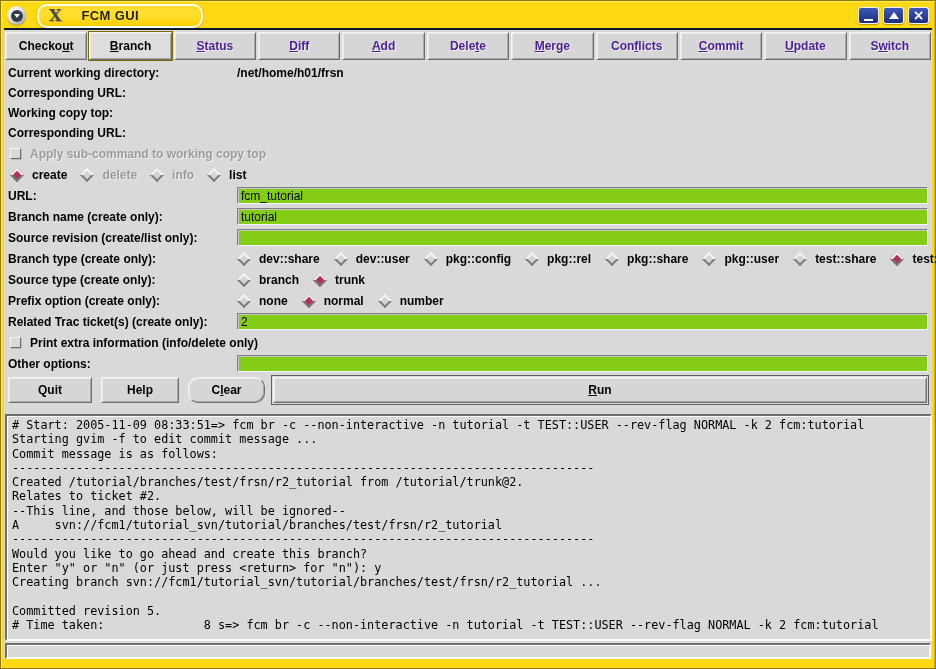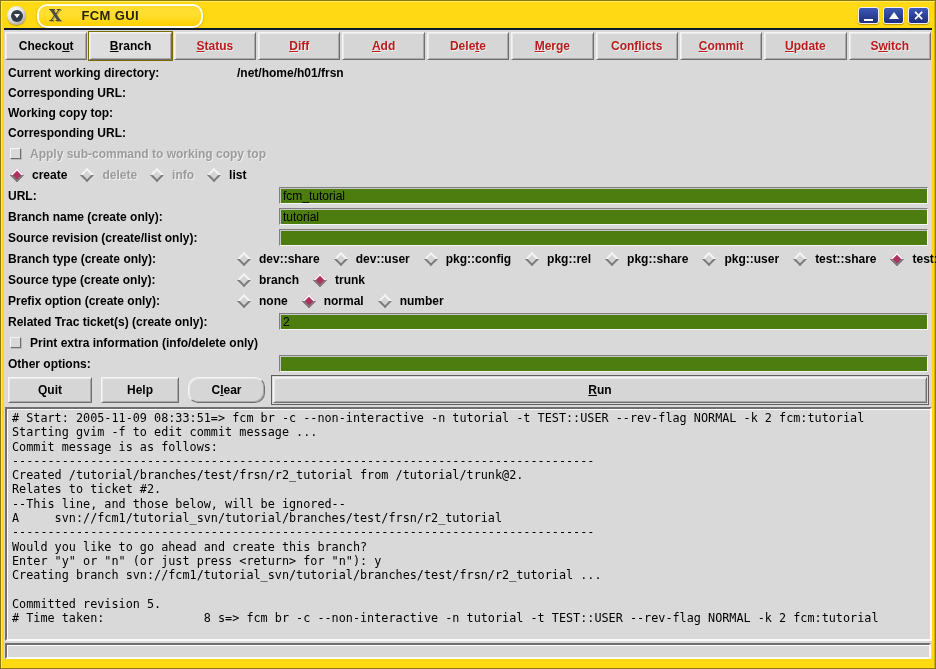--- a/index.html
+++ b/index.html
@@ -65,38 +65,38 @@
   .btn3d{
     background:#d6d6d6;box-sizing:border-box;
     border:1px solid;border-color:#f4f4f4 #6e6e6e #6e6e6e #f4f4f4;
     box-shadow:inset 1px 1px 0 #e9e9e9,inset -1px -1px 0 #a9a9a9;
   }
   .tabrow{height:28px;display:flex;gap:2px;padding:2px 1px 0 1px;}
   .tab{
     flex:1;display:flex;align-items:center;justify-content:center;
     font-weight:bold;font-size:12px;color:#000;cursor:default;white-space:nowrap;
   }
-  .tab.disabled{color:#b91c1c;text-shadow:1px 1px 0 #efefef;}
+  .tab.disabled{color:#4c1d95;text-shadow:1px 1px 0 #efefef;}
   .tab.active{outline:1px solid #7c6a00;background:#dedede;}
 
   
   .formarea{padding:3px 0 0 0;}
   .row{
     display:grid;grid-template-columns:229px 1fr;align-items:center;
     height:21px;padding:0 4px 0 4px;font-weight:bold;font-size:12px;color:#000;
   }
   .row.info{height:20px;}
   .row.flexrow{display:flex;}
   .lbl{white-space:nowrap;}
   .val{white-space:nowrap;}
   .entry{
-    height:15px;background:#4d7c0f;box-sizing:content-box;
+    height:15px;background:#84cc16;box-sizing:content-box;
     border:1px solid;border-color:#7f7f7f #f6f6f6 #f6f6f6 #7f7f7f;
     box-shadow:inset 1px 1px 0 #c7c7c7;
-    display:flex;align-items:center;cursor:text;margin-left:42px;
+    display:flex;align-items:center;cursor:text;
   }
   .etext{font-weight:normal;font-size:12px;padding:0 3px;white-space:pre;}
   .checkwrap{display:flex;align-items:center;gap:9px;}
   .check-ind{
     width:9px;height:9px;margin-left:2px;background:#d9d9d9;
     border:1px solid;border-color:#f6f6f6 #6e6e6e #6e6e6e #f6f6f6;
     box-shadow:1px 1px 0 #bcbcbc;
   }
   .row .gray, .opt.disabled .olabel{color:#9c9c9c;text-shadow:1px 1px 0 #efefef;}
   .opts{display:flex;align-items:center;gap:14px;}
@@ -104,21 +104,21 @@
   .row.flexrow .opts{gap:13px;margin-left:2px;}
   .opt{display:flex;align-items:center;gap:8px;cursor:default;}
   .diamond{
     width:6px;height:6px;flex:0 0 auto;transform:rotate(45deg);margin:2px;
     background:#d4d4d4;border:2px solid;border-color:#f4f4f4 #7a7a7a #7a7a7a #f4f4f4;
   }
   .diamond.sel{background:#b03060;}
   .olabel{white-space:nowrap;}
 
   
-  .btnrow{height:30px;display:flex;align-items:center;padding:1px 3px 1px 4px;}
+  .btnrow{height:30px;display:flex;align-items:center;padding:1px 3px 8px 4px;}
   .abtn{
     height:26px;display:flex;align-items:center;justify-content:center;
     font-weight:bold;font-size:12px;cursor:default;white-space:nowrap;
   }
   .abtn.b0{width:84px;margin-right:9px;}
   .abtn.b1{width:78px;margin-right:9px;}
   .abtn.b2{width:77px;margin-right:6px;border-radius:10px;}
   .default-ring{
     flex:1;border:1px solid #5f5f5f;padding:1px;background:#d9d9d9;box-sizing:border-box;height:30px;
     display:flex;

